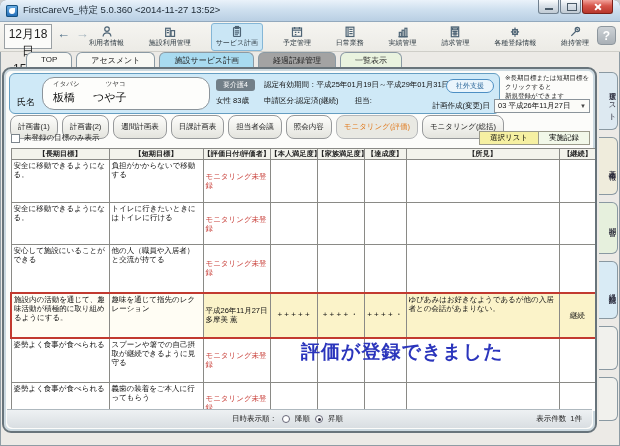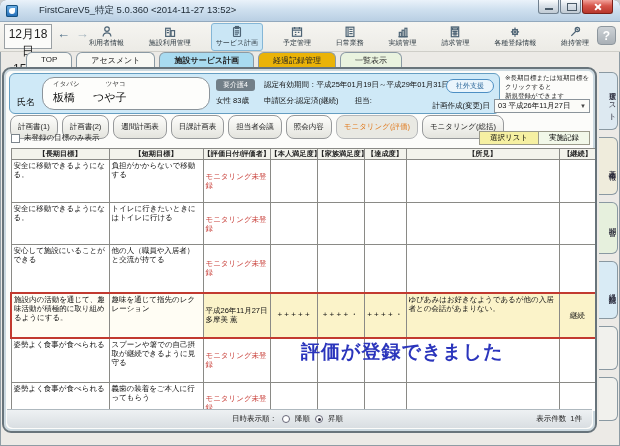--- a/index.html
+++ b/index.html
@@ -5,21 +5,21 @@
   * { margin:0; padding:0; box-sizing:border-box; }
   html,body { background:#c9ccce; }
   body { font-family:"Liberation Sans","DejaVu Sans",sans-serif; }
   .screen { position:relative; width:620px; height:446px; background:#eceae6;
             box-shadow:inset 0 0 0 1px #8f9ca4; border-radius:6px 6px 0 0; overflow:hidden; }
 
   
   .titlebar { position:absolute; left:0; top:0; width:620px; height:22px;
     background:linear-gradient(#eaf2fa,#cfe0ef 45%,#b9cfe3);
     border-bottom:1px solid #93a9bd; border-radius:6px 6px 0 0;
-    display:flex; align-items:center; padding:0 6px;gap:16px; }
+    display:flex; align-items:center; padding:0 6px; }
   .app-icon { width:12px; height:12px; border-radius:2px; margin-right:5px;
     background:linear-gradient(#6db2e8,#1f69b4); box-shadow:inset 0 0 0 1px #15507f; position:relative; }
   .app-icon::after { content:""; position:absolute; left:3px; top:3px; width:6px; height:6px;
     background:#fff; border-radius:50% 0 50% 50%; }
   .title-text { font-size:9.5px; color:#1c2833; }
   .win-controls { position:absolute; top:0; right:7px; display:flex; }
   .winbtn { width:21px; height:14px; border:1px solid #70808f; border-top:none;
     border-radius:0 0 3px 3px; background:linear-gradient(#fcfdfe,#d6dee6 50%,#c2ccd5);
     margin-left:1px; position:relative; }
   .winbtn.min::after { content:""; position:absolute; left:6px; bottom:3px; width:8px; height:2px; background:#4a5a68; }
@@ -45,22 +45,22 @@
   .tool-item svg { width:14px; height:13px; stroke:#4d6374; fill:none; stroke-width:1.1; }
   .tool-item.selected { background:#cae6f5; border-color:#84b6d6; }
   .help-btn { position:absolute; right:4px; top:4px; width:19px; height:19px; border-radius:4px;
     background:linear-gradient(#cdd2d6,#a9b0b6); border:1px solid #8d969d;
     color:#fff; font-weight:bold; font-size:12px; text-align:center; line-height:18px; }
 
   
   .tabs { position:absolute; left:26px; top:52px; height:16px; display:flex; gap:4px; }
   .tab { border:1px solid #8b9aa4; border-bottom:none; border-radius:6px 6px 0 0;
     background:#f8f8f4; font-size:8px; color:#222; padding:2px 14px 0 14px; height:16px; }
-  .tab.active { background:#a9dbf0; font-weight:bold; }
-  .tab.tint-blue { background:#eab308; }
+  .tab.active { background:#a9dbf0; font-weight:normal; }
+  .tab.tint-blue { background:#a3a3a3; }
   .tab.tint-green { background:#e9f3df; }
 
   
   .panel { position:absolute; left:2px; top:67px; width:595px; height:366px;
     border:2px solid #68747b; border-radius:9px; background:#fcfcfa;
     box-shadow:inset 0 0 0 2px #ccd9e0; }
 
   .patient { position:absolute; left:5px; top:4px; width:491px; height:41px;
     background:#cfe9f7; border:1px solid #659ec2; border-radius:6px; }
   .p-label { position:absolute; left:7px; top:22px; font-size:9px; color:#111; }

